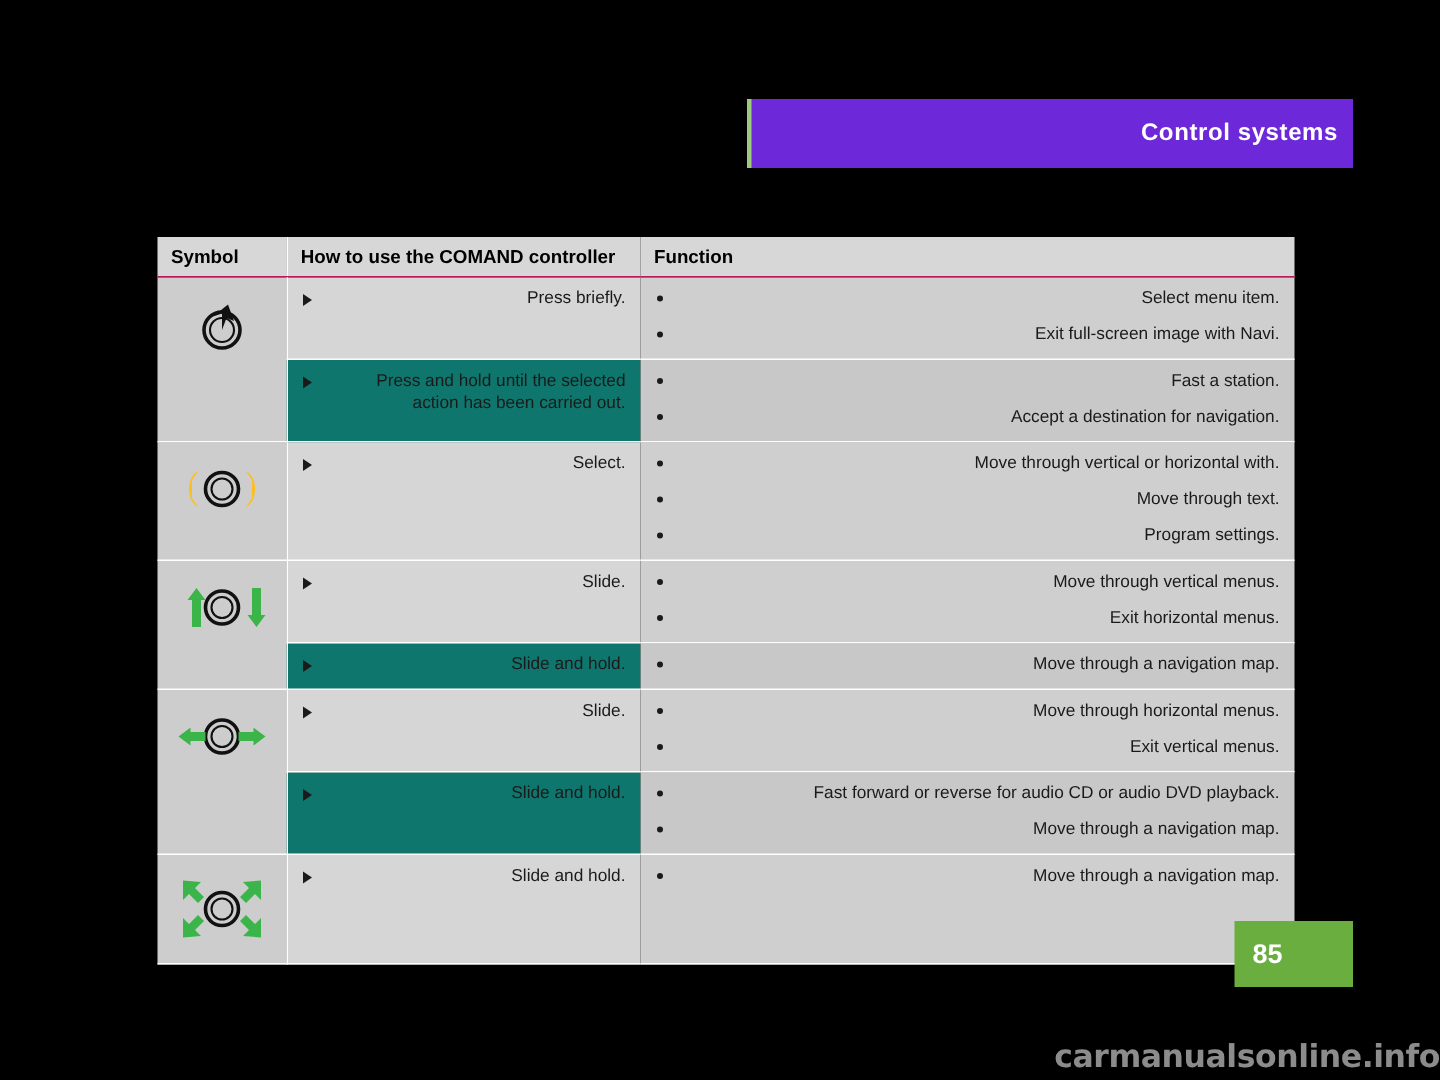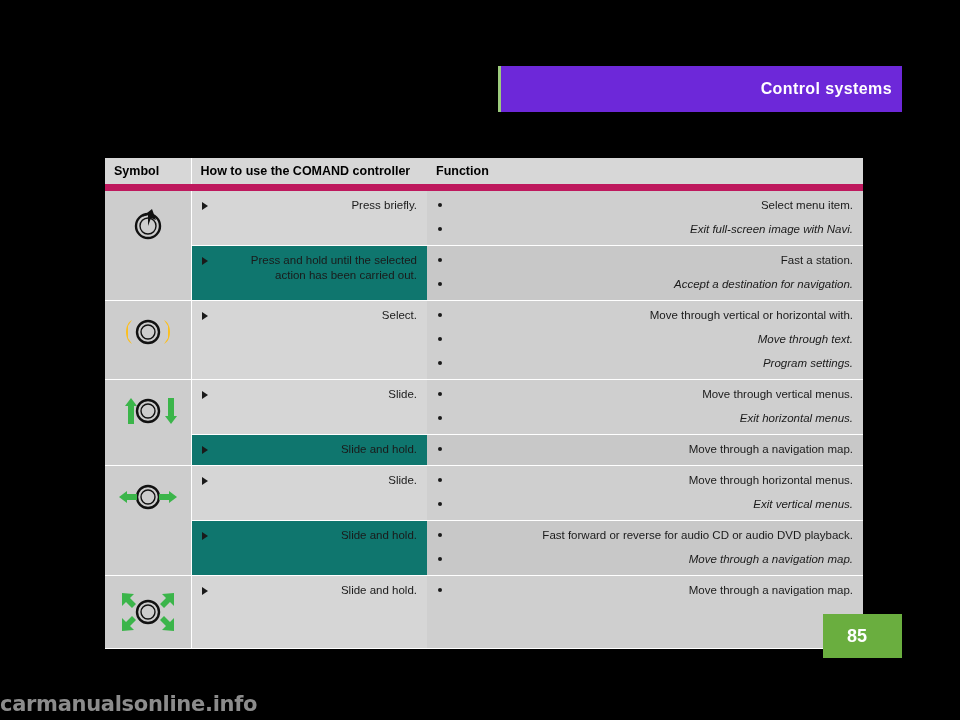--- a/index.html
+++ b/index.html
@@ -62,21 +62,21 @@
   table.spec col.c-use  { width: 236px; }
   table.spec col.c-fun  { width: 436px; }
 
   table.spec th {
     background: #d7d7d7;
     color: #000000;
     font-size: 12.5px;
     font-weight: bold;
     text-align: left;
     padding: 6px 9px 6px 9px;
-    border-bottom: 7px solid #be185d;
+    border-bottom: 1px solid #be185d;
     vertical-align: middle;
     height: 13px;
   }
   table.spec th.sym-h { padding-left: 9px; }
 
   table.spec td {
     font-size: 11.5px;
     color: #1a1a1a;
     vertical-align: top;
     padding: 0;
@@ -118,21 +118,21 @@
     border-left: 6px solid #1a1a1a;
   }
 
   
   .fn {
     position: relative;
     padding-left: 16px;
     line-height: 15px;
     font-size: 11.5px;
   }
-  .fn + .fn { margin-top: 9px; font-style: italic; }
+  .fn + .fn { margin-top: 9px; }
   .fn .dot {
     position: absolute;
     left: 1px;
     top: 5px;
     width: 4px;
     height: 4px;
     border-radius: 50%;
     background: #1a1a1a;
   }
 
@@ -153,31 +153,31 @@
     left: 823px;
     top: 614px;
     width: 79px;
     height: 44px;
     background: #6aae3f;
     color: #ffffff;
     font-size: 18px;
     font-weight: bold;
     display: flex;
     align-items: center;
-    padding-left: 24px;
+    padding-left: 12px;
     box-sizing: border-box;
   }
 
   
   .watermark {
     position: absolute;
     left: 0;
     right: 0;
     bottom: 4px;
-    text-align: left;
+    text-align: right;
     color: #8c8c8c;
     font-size: 21px;
     font-weight: bold;
     letter-spacing: -0.3px;
     font-family: "DejaVu Sans", sans-serif;
   }
 </style>
 </head>
 <body>
 

